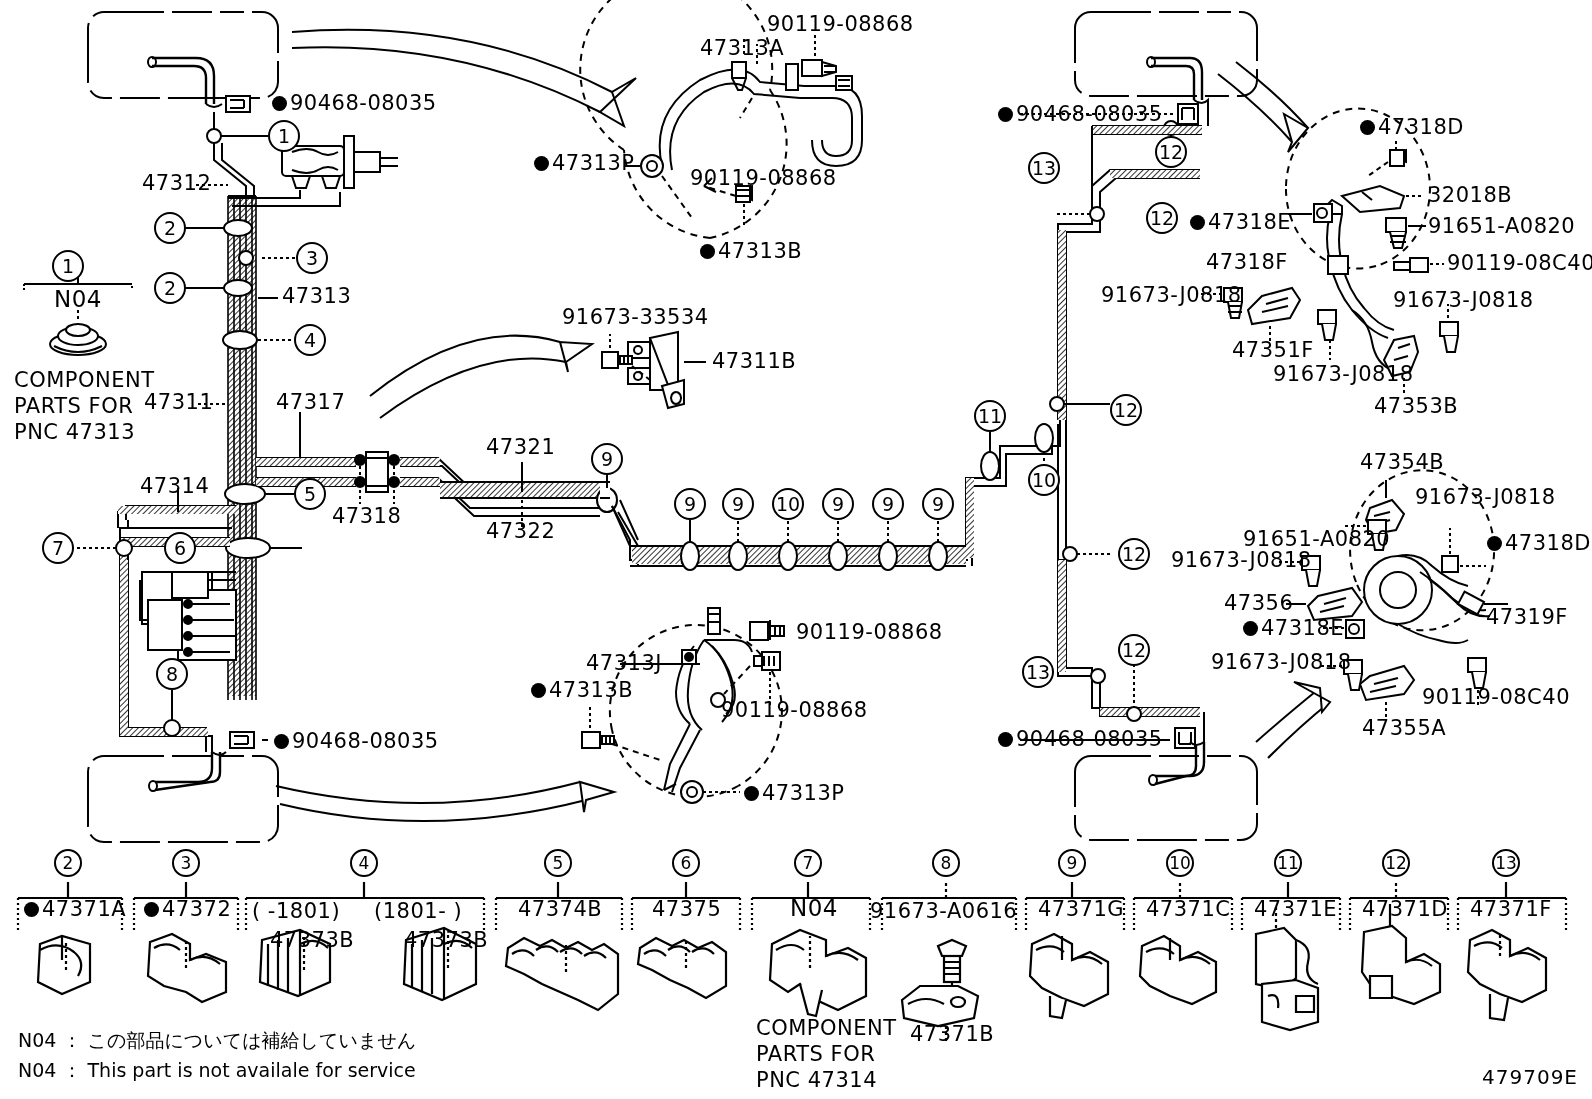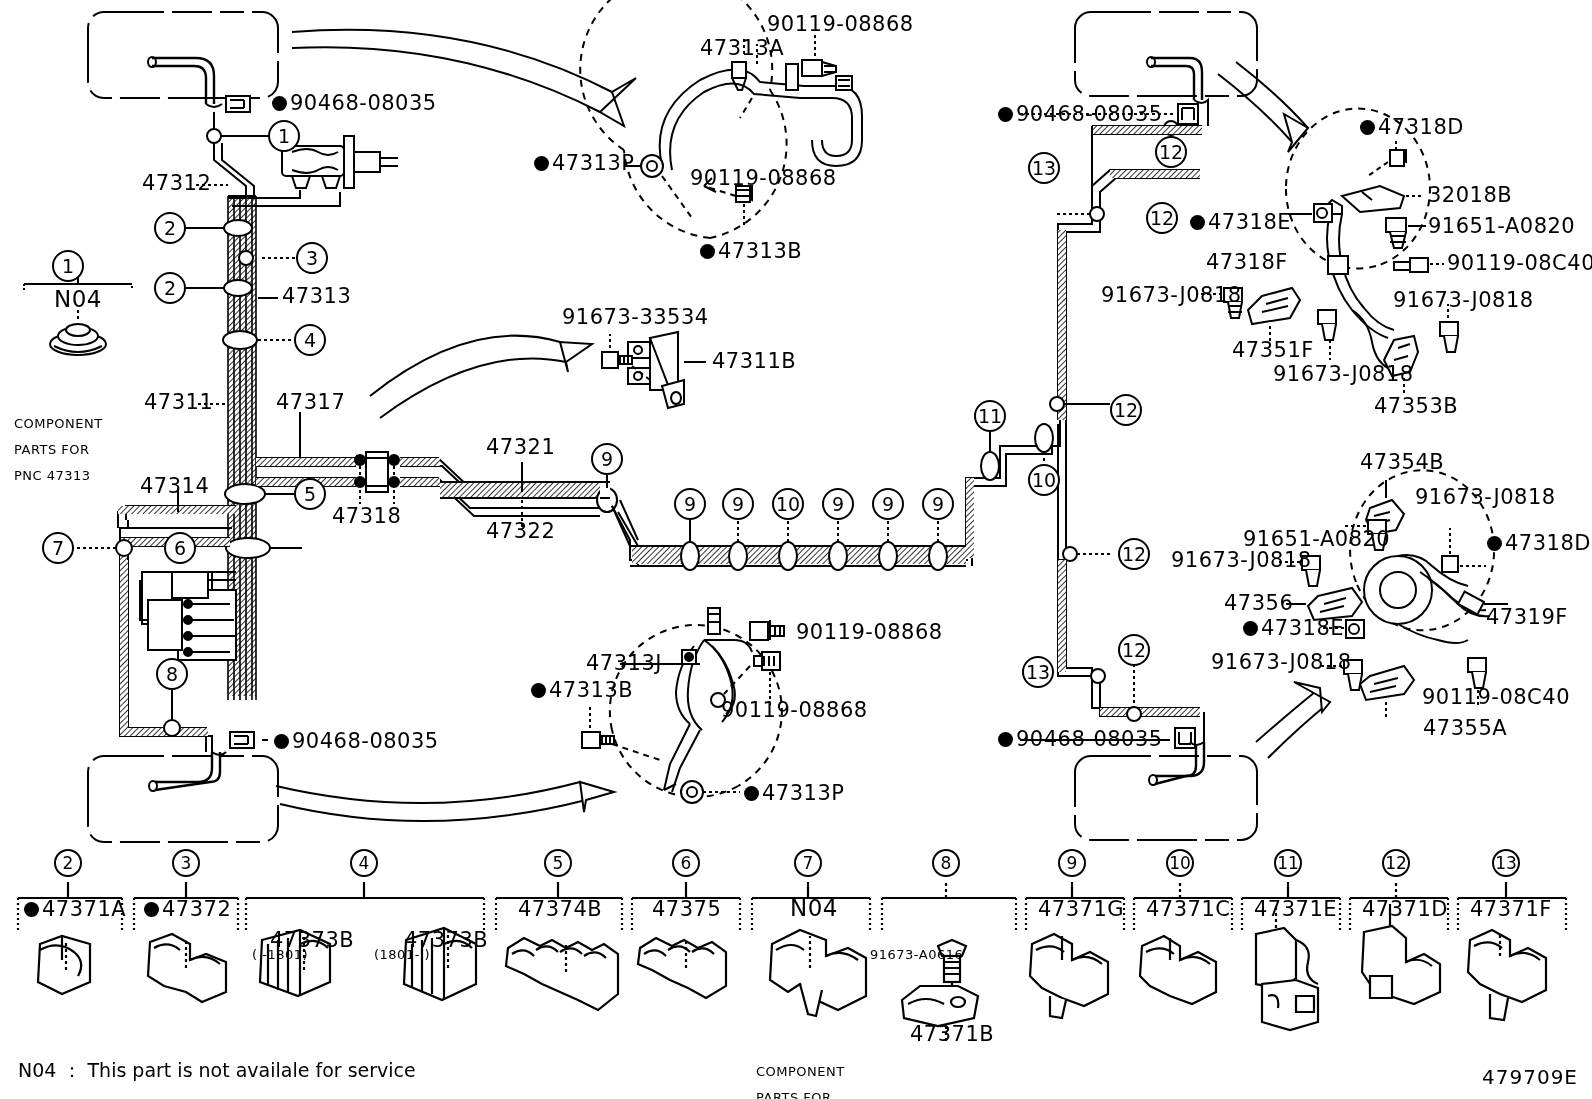--- a/index.html
+++ b/index.html
@@ -3,21 +3,21 @@
 <meta charset="utf-8">
 <style>
   html,body{margin:0;padding:0;background:#fff;}
   body{width:1592px;height:1099px;position:relative;overflow:hidden;
        font-family:"DejaVu Sans","Liberation Sans",sans-serif;color:#000;}
   #stage{position:relative;width:1592px;height:1099px;}
   svg.layer{position:absolute;left:0;top:0;width:1592px;height:1099px;overflow:visible;}
   .lbl{position:absolute;white-space:nowrap;font-family:"DejaVu Sans","Liberation Sans",sans-serif;
        font-size:21px;letter-spacing:0.5px;color:#000;line-height:1;}
   .lbl.big{font-size:23px;}
-  .lbl.sm{font-size:13px;margin-top:47px;}
+  .lbl.sm{font-size:21px;}
   .dot{display:inline-block;width:15px;height:15px;border-radius:50%;background:#000;
        vertical-align:-1px;margin-right:3px;}
   .legend{position:absolute;right:10px;top:6px;text-align:left;}
   .legend div{font-size:20px;line-height:1.35;white-space:nowrap;}
   .cir{position:absolute;width:32px;height:32px;border:2.2px solid #000;border-radius:50%;
        background:#fff;display:flex;align-items:center;justify-content:center;
        font-size:19px;font-family:"DejaVu Sans","Liberation Sans",sans-serif;box-sizing:border-box;}
   .cir.sm{width:28px;height:28px;font-size:17px;}
   .foot{position:absolute;font-size:19px;white-space:nowrap;}
   .code{position:absolute;right:14px;bottom:10px;font-size:20px;letter-spacing:1px;}
@@ -588,21 +588,21 @@
   <div class="lbl" style="left:1243px;top:529px">91651-A0820</div>
   <div class="lbl" style="left:1487px;top:533px">
     <span class="dot"></span><span>47318D</span></div>
   <div class="lbl" style="left:1171px;top:550px">91673-J0818</div>
   <div class="lbl" style="left:1224px;top:593px">47356</div>
   <div class="lbl" style="left:1486px;top:607px">47319F</div>
   <div class="lbl" style="left:1243px;top:618px">
     <span class="dot"></span><span>47318E</span></div>
   <div class="lbl" style="left:1211px;top:652px">91673-J0818</div>
   <div class="lbl" style="left:1422px;top:687px">90119-08C40</div>
-  <div class="lbl" style="left:1423px;top:718px">47355A</div>
+  <div class="lbl" style="left:1362px;top:718px">47355A</div>
 
 
   <svg class="layer" viewBox="0 0 1592 1099">
     <g stroke="#000" fill="none" stroke-width="2.2">
 
       <path d="M18,898 L18,930 M18,898 L122,898 M122,898 L122,930" stroke-dasharray="2 3"></path>
       <path d="M18,898 L122,898" stroke-dasharray="0"></path>
       <path d="M68,898 L68,882"></path>
 
       <path d="M134,898 L134,930 M134,898 L238,898 M238,898 L238,930" stroke-dasharray="2 3"></path>
@@ -751,17 +751,19 @@
   <div class="lbl" style="left:1038px;top:899px">47371G</div>
   <div class="lbl" style="left:1146px;top:899px">47371C</div>
   <div class="lbl" style="left:1254px;top:899px">47371E</div>
   <div class="lbl" style="left:1362px;top:899px">47371D</div>
   <div class="lbl" style="left:1470px;top:899px">47371F</div>
 
   <div class="lbl sm" style="left:756px;top:1018px">COMPONENT</div>
   <div class="lbl sm" style="left:756px;top:1044px">PARTS FOR</div>
   <div class="lbl sm" style="left:756px;top:1070px">PNC 47314</div>
 
+  <div class="foot" style="left:18px;top:1028px">
+    <span>N04</span> ： <span>この部品については補給していません</span></div>
   <div class="foot" style="left:18px;top:1058px">
     <span>N04</span> ： <span>This part is not availale for service</span></div>
 
   <div class="code">479709E</div>
 </div>
 
 </body></html>

